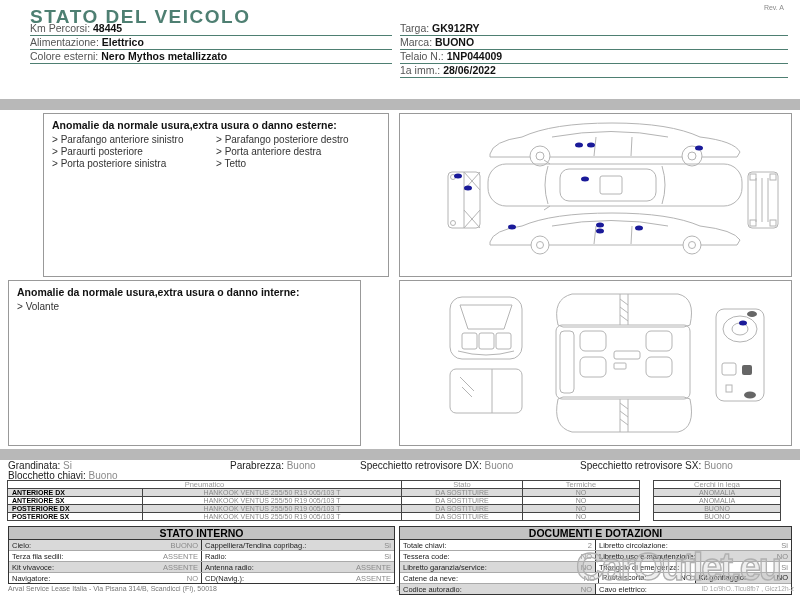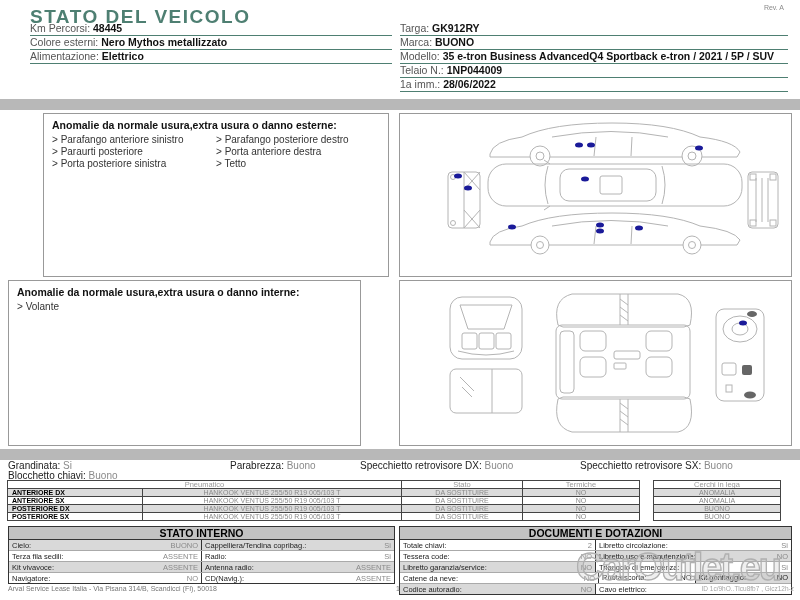--- a/index.html
+++ b/index.html
@@ -101,41 +101,37 @@
 
   <div class="doc-title">STATO DEL VEICOLO</div>
   <div class="rev">Rev. A</div>
 
   <div class="hcol left">
     <div class="hfield">
       <span class="lbl">Km Percorsi:</span>
       <span class="val">48445</span>
     </div>
     <div class="hfield">
+      <span class="lbl">Alimentazione:</span>
+      <span class="val">Elettrico</span>
+    </div>
+    <div class="hfield">
       <span class="lbl">Colore esterni:</span>
       <span class="val">Nero Mythos metallizzato</span>
     </div>
-    <div class="hfield">
-      <span class="lbl">Alimentazione:</span>
-      <span class="val">Elettrico</span>
-    </div>
   </div>
 
   <div class="hcol right">
     <div class="hfield">
       <span class="lbl">Targa:</span>
       <span class="val">GK912RY</span>
     </div>
     <div class="hfield">
       <span class="lbl">Marca:</span>
       <span class="val">BUONO</span>
-    </div>
-    <div class="hfield">
-      <span class="lbl">Modello:</span>
-      <span class="val">35 e-tron Business AdvancedQ4 Sportback e-tron / 2021 / 5P / SUV</span>
     </div>
     <div class="hfield">
       <span class="lbl">Telaio N.:</span>
       <span class="val">1NP044009</span>
     </div>
     <div class="hfield">
       <span class="lbl">1a imm.:</span>
       <span class="val">28/06/2022</span>
     </div>
   </div>

